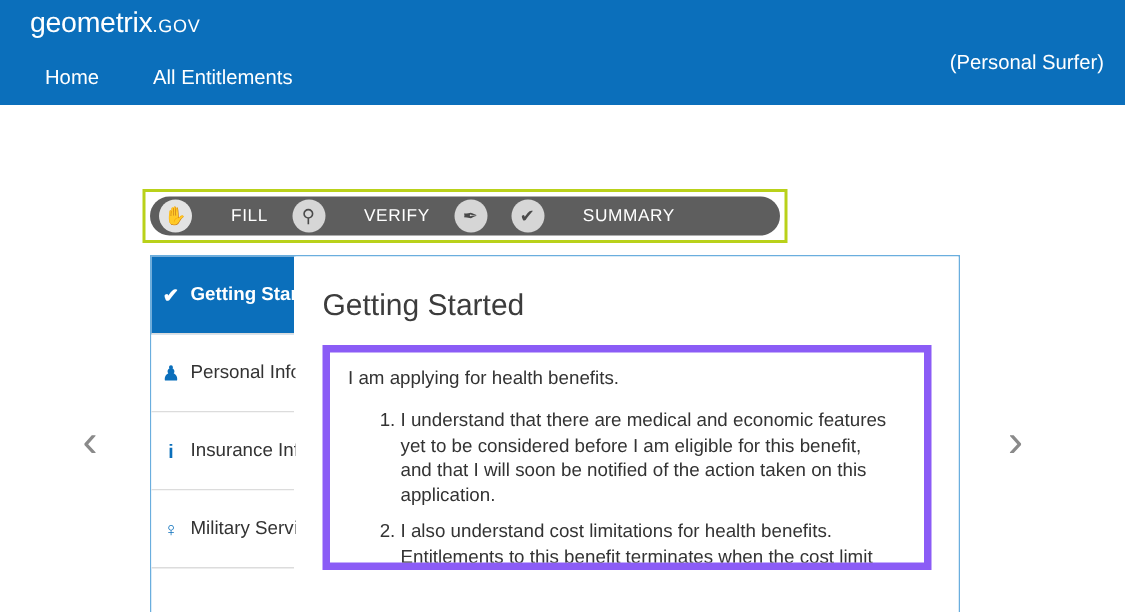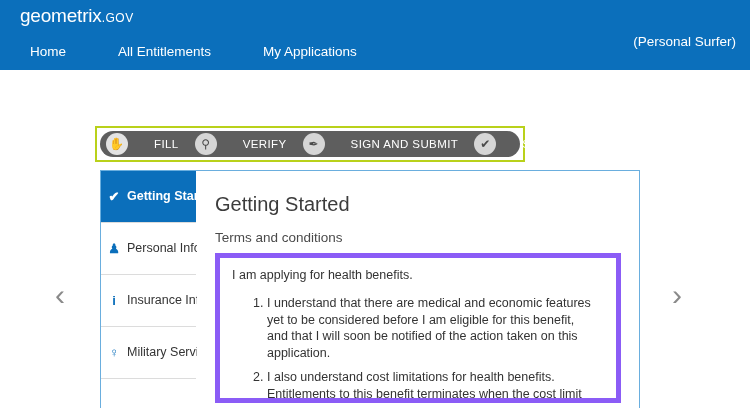--- a/index.html
+++ b/index.html
@@ -33,21 +33,21 @@
     white-space: nowrap;
   }
   .brand .brand-main { font-weight: 400; }
   .brand .brand-gov { font-size: 12px; letter-spacing: 0.5px; }
 
   .nav {
     position: absolute;
     top: 40px; left: 20px;
     display: flex;
     align-items: center;
-    gap: 16px;
+    gap: 0px;
   }
   .nav-item {
     font-size: 13.5px;
     color: #ffffff;
     padding: 4px 18px;
     cursor: pointer;
     white-space: nowrap;
   }
   .nav-item:first-child { padding-left: 10px; }
 
@@ -226,21 +226,20 @@
 <div id="app">
 
   <div class="header">
     <div class="brand">
       <span class="brand-main">geometrix</span><span class="brand-gov">.GOV</span>
     </div>
 
     <div class="nav">
       <div class="nav-item">Home</div>
       <div class="nav-item">All Entitlements</div>
-      <div class="nav-item">My Applications</div>
     </div>
 
     <div class="anon-user">(Personal Surfer)</div>
   </div>
 
 
   <div class="steps-outer">
     <div class="steps-bar">
 
       <div class="step active">
@@ -248,21 +247,20 @@
         <span class="step-label">FILL</span>
       </div>
 
       <div class="step">
         <span class="step-circle">⚲</span>
         <span class="step-label">VERIFY</span>
       </div>
 
       <div class="step">
         <span class="step-circle">✒</span>
-        <span class="step-label">SIGN AND SUBMIT</span>
       </div>
 
       <div class="step">
         <span class="step-circle">✔</span>
         <span class="step-label">SUMMARY</span>
       </div>
 
     </div>
   </div>
 
@@ -282,21 +280,20 @@
         <span class="section-label">Insurance Information</span>
       </div>
       <div class="section-item">
         <span class="section-icon">♀</span>
         <span class="section-label">Military Service Information</span>
       </div>
     </div>
 
     <div class="section-body">
       <div class="body-title">Getting Started</div>
-      <div class="body-subtitle">Terms and conditions</div>
 
       <div class="terms-box">
         <p class="terms-lead">I am applying for health benefits.</p>
         <ol class="terms-list">
           <li>I understand that there are medical and economic features yet to be considered before I am eligible for this benefit, and that I will soon be notified of the action taken on this application.</li>
           <li>I also understand cost limitations for health benefits. Entitlements to this benefit terminates when the cost limit is reached.</li>
         </ol>
       </div>
     </div>
 

